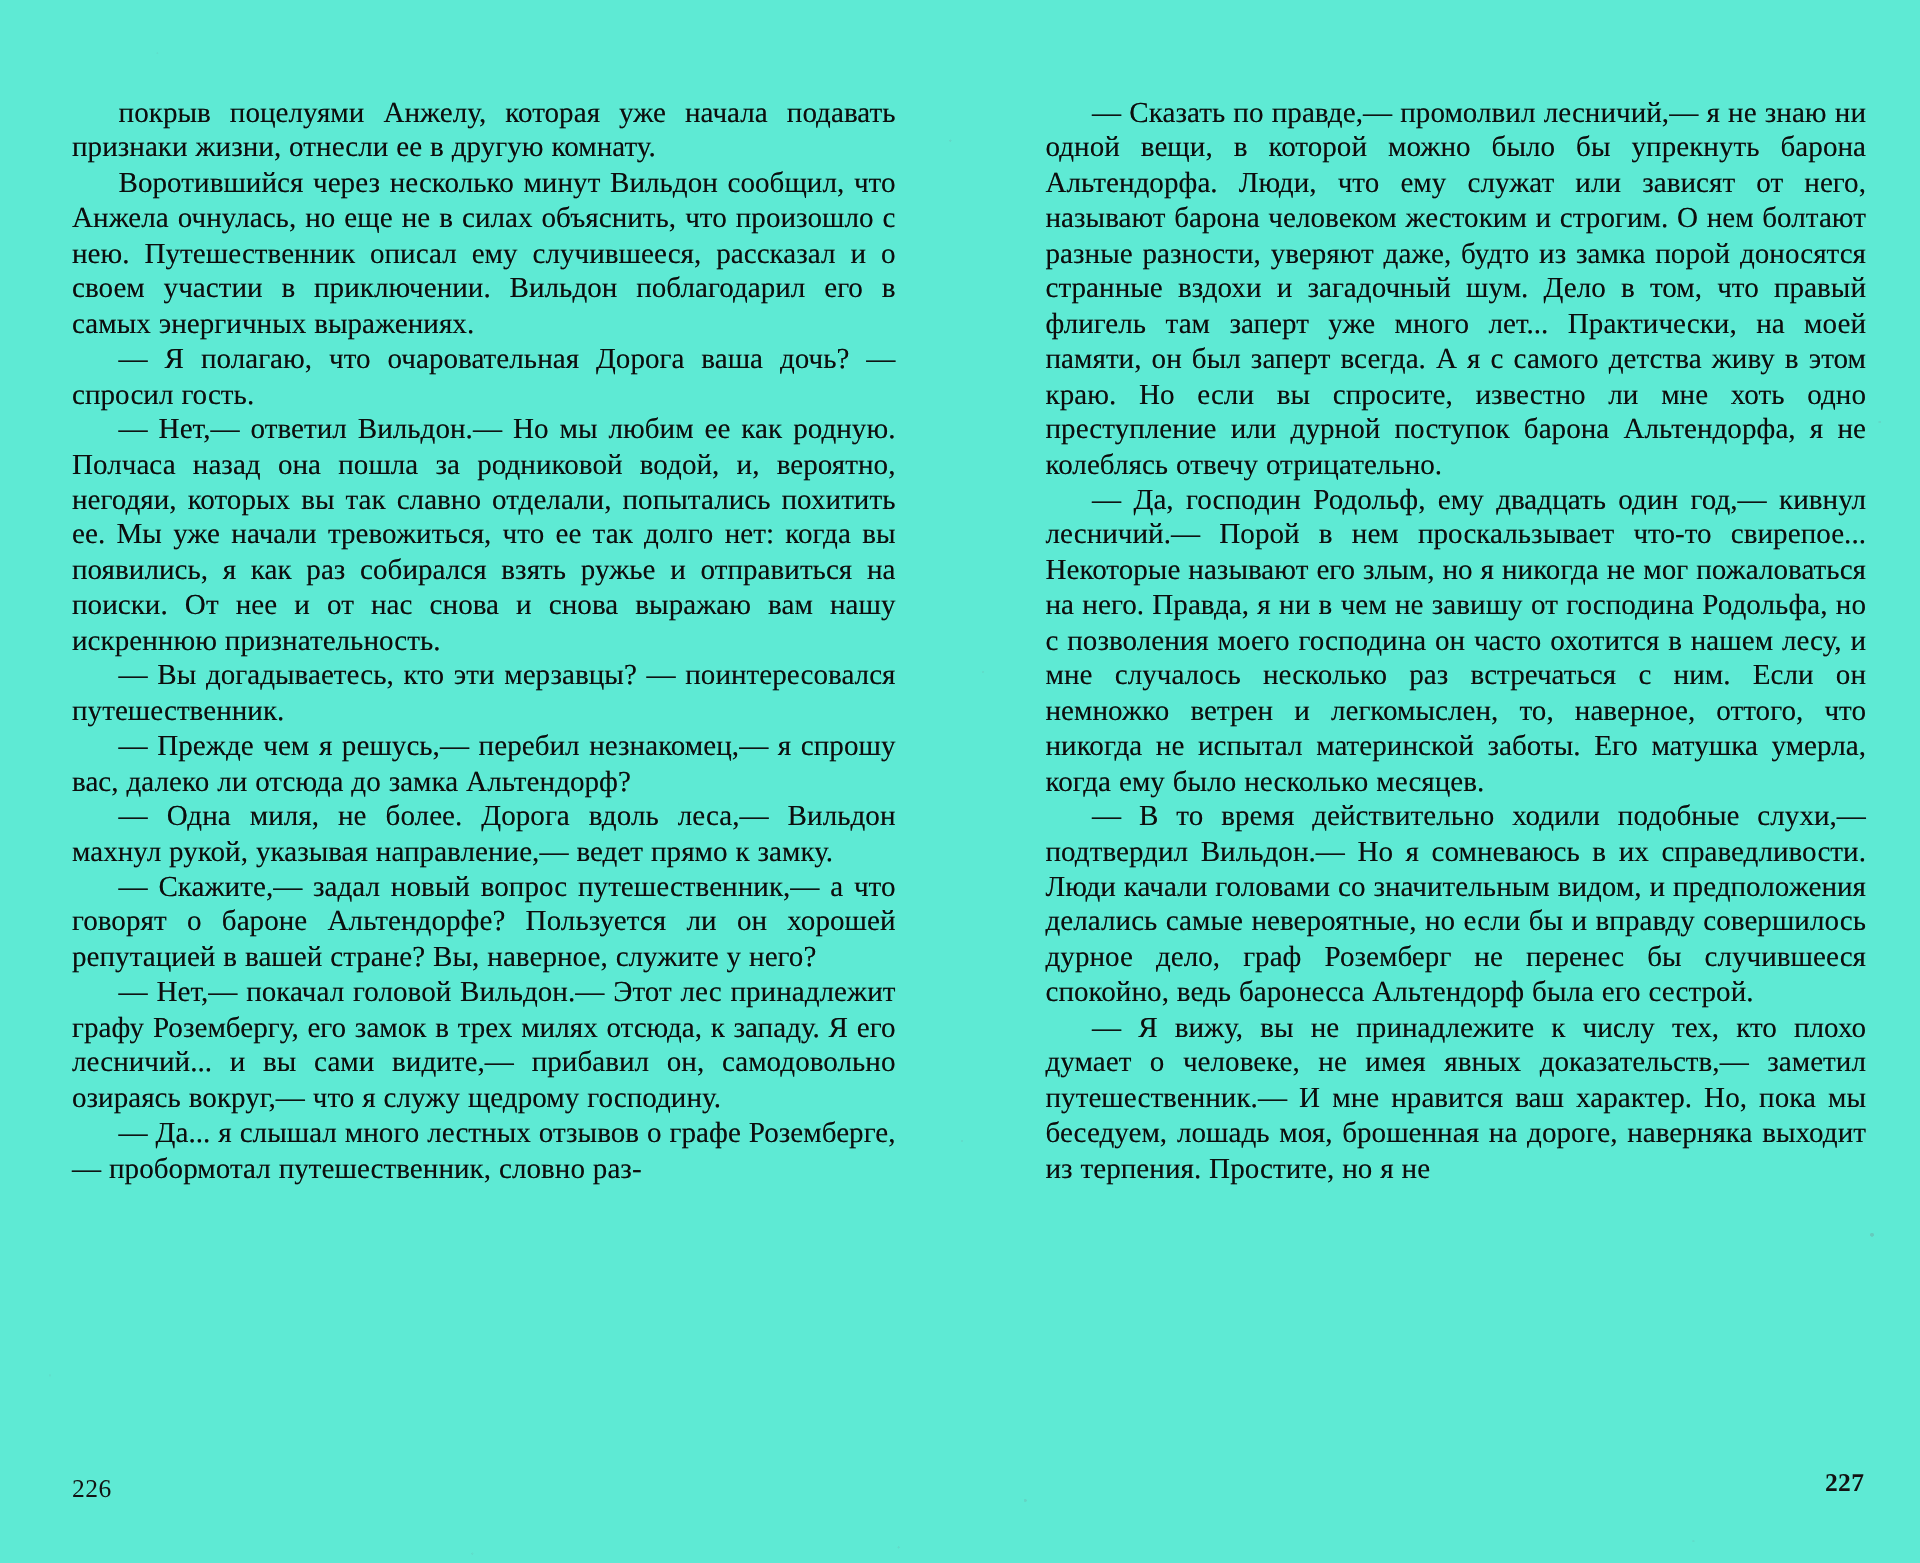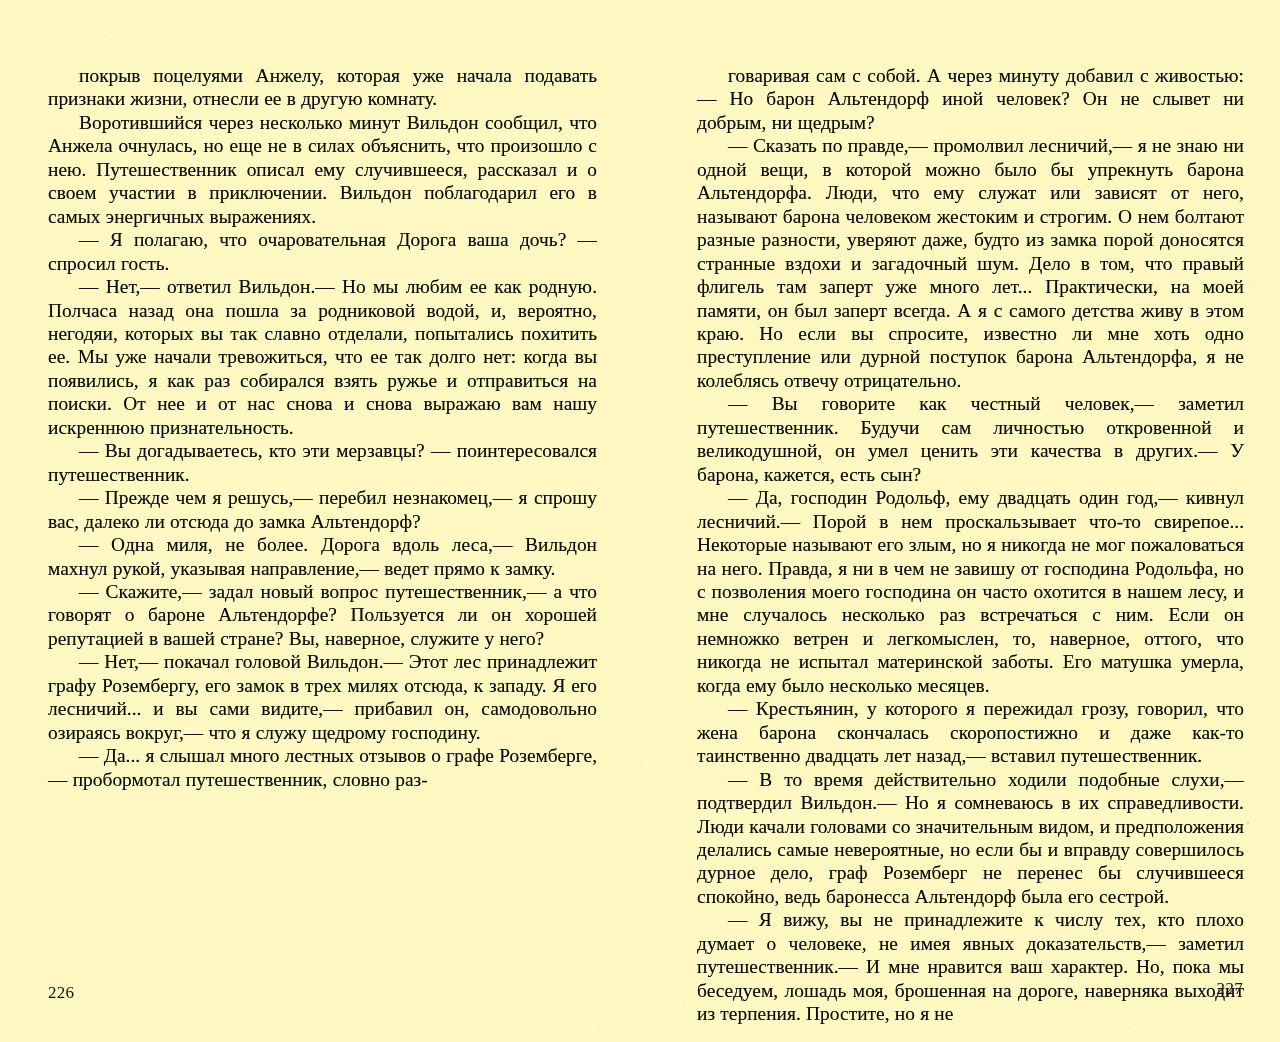--- a/index.html
+++ b/index.html
@@ -14,21 +14,21 @@
     font-family: "Liberation Serif", "DejaVu Serif", serif;
     color: #111111;
     overflow: hidden;
     position: relative;
   }
 
   
   .scan-sheet {
     position: absolute;
     inset: 0;
-    background: #fef9c3;
+    background: #5eead4;
   }
 
   
   .scan-noise {
     position: absolute;
     inset: 0;
     pointer-events: none;
     opacity: .5;
     background-image:
       radial-gradient(circle at 12% 37%, rgba(120,120,130,.28) 0 .6px, transparent .9px),
@@ -82,21 +82,21 @@
 
   
   .folio {
     position: absolute;
     font-size: 17px;
     line-height: 1;
     color: #121212;
     letter-spacing: .3px;
   }
   .folio.left-folio  { left: 48px;   top: 984px; }
-  .folio.right-folio { right: 37px;  top: 980px; }
+  .folio.right-folio { right: 37px;  top: 980px; font-weight: bold; }
 
   
   .text-column {
     text-shadow: 0 0 .35px rgba(0,0,0,.45);
   }
 </style>
 </head>
 <body>
 
 <div class="scan-sheet">
@@ -114,25 +114,22 @@
         <p class="para">— Одна миля, не более. Дорога вдоль леса,— Вильдон махнул рукой, указывая направление,— ведет прямо к замку.</p>
         <p class="para">— Скажите,— задал новый вопрос путешественник,— а что говорят о бароне Альтендорфе? Пользуется ли он хорошей репутацией в вашей стране? Вы, наверное, служите у него?</p>
         <p class="para">— Нет,— покачал головой Вильдон.— Этот лес принадлежит графу Розембергу, его замок в трех милях отсюда, к западу. Я его лесничий... и вы сами видите,— прибавил он, самодовольно озираясь вокруг,— что я служу щедрому господину.</p>
         <p class="para">— Да... я слышал много лестных отзывов о графе Роземберге,— пробормотал путешественник, словно раз-</p>
       </div>
       <div class="folio left-folio">226</div>
     </div>
 
     <div class="page right">
       <div class="text-column">
-        <p class="para">говаривая сам с собой. А через минуту добавил с живостью: — Но барон Альтендорф иной человек? Он не слывет ни добрым, ни щедрым?</p>
         <p class="para">— Сказать по правде,— промолвил лесничий,— я не знаю ни одной вещи, в которой можно было бы упрекнуть барона Альтендорфа. Люди, что ему служат или зависят от него, называют барона человеком жестоким и строгим. О нем болтают разные разности, уверяют даже, будто из замка порой доносятся странные вздохи и загадочный шум. Дело в том, что правый флигель там заперт уже много лет... Практически, на моей памяти, он был заперт всегда. А я с самого детства живу в этом краю. Но если вы спросите, известно ли мне хоть одно преступление или дурной поступок барона Альтендорфа, я не колеблясь отвечу отрицательно.</p>
-        <p class="para">— Вы говорите как честный человек,— заметил путешественник. Будучи сам личностью откровенной и великодушной, он умел ценить эти качества в других.— У барона, кажется, есть сын?</p>
         <p class="para">— Да, господин Родольф, ему двадцать один год,— кивнул лесничий.— Порой в нем проскальзывает что-то свирепое... Некоторые называют его злым, но я никогда не мог пожаловаться на него. Правда, я ни в чем не завишу от господина Родольфа, но с позволения моего господина он часто охотится в нашем лесу, и мне случалось несколько раз встречаться с ним. Если он немножко ветрен и легкомыслен, то, наверное, оттого, что никогда не испытал материнской заботы. Его матушка умерла, когда ему было несколько месяцев.</p>
-        <p class="para">— Крестьянин, у которого я пережидал грозу, говорил, что жена барона скончалась скоропостижно и даже как-то таинственно двадцать лет назад,— вставил путешественник.</p>
         <p class="para">— В то время действительно ходили подобные слухи,— подтвердил Вильдон.— Но я сомневаюсь в их справедливости. Люди качали головами со значительным видом, и предположения делались самые невероятные, но если бы и вправду совершилось дурное дело, граф Роземберг не перенес бы случившееся спокойно, ведь баронесса Альтендорф была его сестрой.</p>
         <p class="para">— Я вижу, вы не принадлежите к числу тех, кто плохо думает о человеке, не имея явных доказательств,— заметил путешественник.— И мне нравится ваш характер. Но, пока мы беседуем, лошадь моя, брошенная на дороге, наверняка выходит из терпения. Простите, но я не</p>
       </div>
       <div class="folio right-folio">227</div>
     </div>
 
   </div>
 
   <div class="scan-noise"></div>
 </div>

